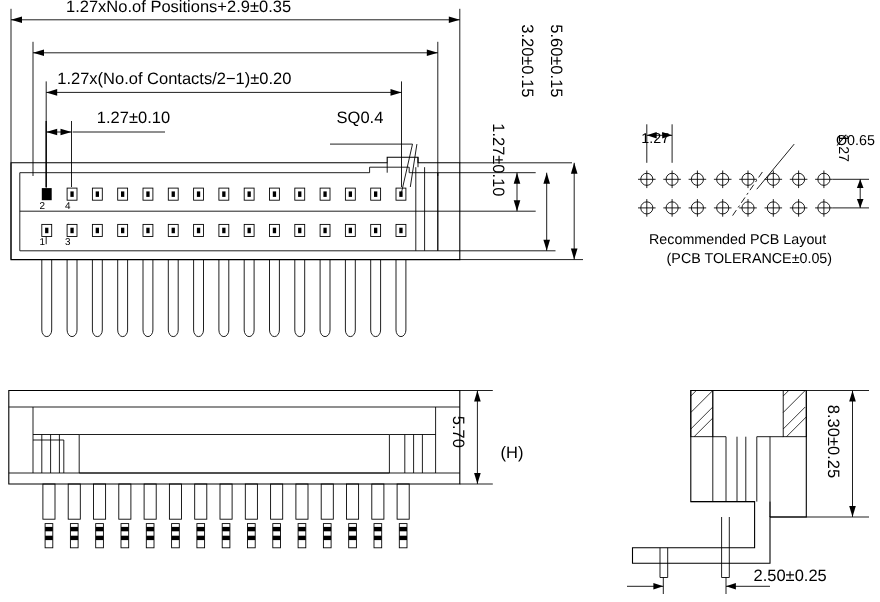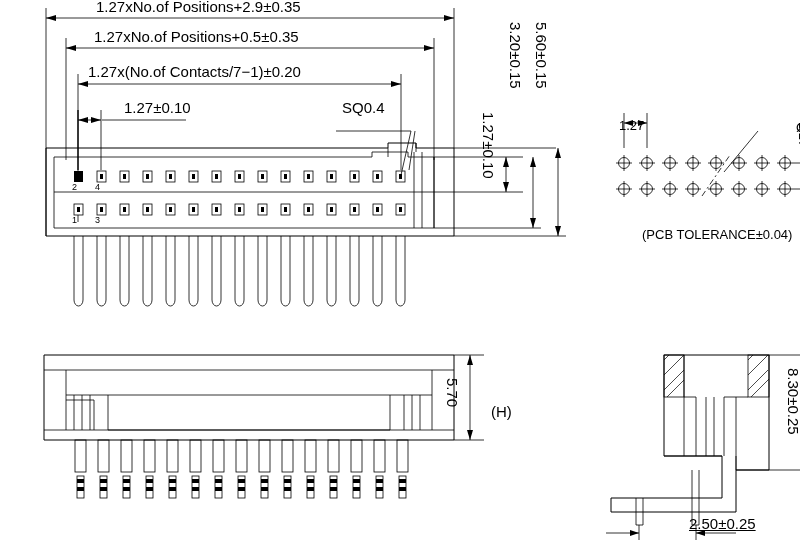--- a/index.html
+++ b/index.html
@@ -1,18 +1,18 @@
 <!DOCTYPE html>
 <html><head>
 <meta charset="utf-8">
 <style>
   html,body{margin:0;padding:0;background:#ffffff;}
   body{width:800px;height:547px;position:relative;overflow:hidden;
        font-family:"Liberation Sans",sans-serif;color:#000;}
-  .stage{position:absolute;left:0;top:0;width:676px;height:547px;margin-left:36px;}
+  .stage{position:absolute;left:0;top:0;width:676px;height:547px;}
   .lbl{position:absolute;white-space:nowrap;font-size:15px;color:#000;}
   .lbl.sm{font-size:13px;}
   .lbl.xs{font-size:9px;}
   .vert{transform-origin:left top;}
   svg{position:absolute;left:0;top:0;}
   .ln{stroke:#000;stroke-width:1;fill:none;}
   .thin{stroke:#000;stroke-width:0.8;fill:none;}
   .dash{stroke:#000;stroke-width:0.8;fill:none;stroke-dasharray:6 3 2 3;}
   .fillb{fill:#000;stroke:none;}
   .hatch{fill:none;stroke:#000;stroke-width:0.7;}
@@ -415,39 +415,39 @@
     <path d="M660,525 L660,540"></path>
     <path d="M570,533 L603,533"></path>
     <path d="M660,533 L700,533"></path>
     <path class="fillb" d="M603,533 L594,530 L594,536 Z"></path>
     <path class="fillb" d="M660,533 L669,530 L669,536 Z"></path>
   </g>
 
 </svg>
 
 <div class="lbl" style="left:60px;  top:-2px;">1.27xNo.of  Positions+2.9±0.35</div>
-<div class="lbl" style="left:58px;  top:28px;">1.27xNo.of  Positions+0.5±0.35</div>
-<div class="lbl" style="left:52px;  top:63px;">1.27x(No.of  Contacts/7−1)±0.20</div>
+<div class="lbl" style="left:52px;  top:63px;">1.27x(No.of  Contacts/2−1)±0.20</div>
 <div class="lbl" style="left:88px;  top:99px;">1.27±0.10</div>
 <div class="lbl" style="left:306px; top:99px;">SQ0.4</div>
 
 <div class="lbl xs" style="left:36px; top:182px;">2</div>
 <div class="lbl xs" style="left:36px; top:215px;">1</div>
 <div class="lbl xs" style="left:59px; top:182px;">4</div>
 <div class="lbl xs" style="left:59px; top:215px;">3</div>
 
 <div class="lbl vert" style="left:461px; top:112px; transform:rotate(90deg);">1.27±0.10</div>
 <div class="lbl vert" style="left:488px; top:22px;  transform:rotate(90deg);">3.20±0.15</div>
 <div class="lbl vert" style="left:514px; top:22px;  transform:rotate(90deg);">5.60±0.15</div>
 
 <div class="lbl sm" style="left:583px; top:118px;">1.27</div>
 <div class="lbl sm" style="left:760px; top:120px;">Ø0.65</div>
 <div class="lbl sm vert" style="left:775px; top:122px; transform:rotate(90deg);">1.27</div>
 
-<div class="lbl sm" style="left:606px; top:227px;">(PCB TOLERANCE±0.04)</div>
+<div class="lbl sm" style="left:590px; top:210px;">Recommended PCB Layout</div>
+<div class="lbl sm" style="left:606px; top:227px;">(PCB TOLERANCE±0.05)</div>
 
 <div class="lbl vert" style="left:425px; top:378px; transform:rotate(90deg);">5.70</div>
 <div class="lbl" style="left:455px; top:403px;">(H)</div>
 
 <div class="lbl vert" style="left:766px; top:368px; transform:rotate(90deg);">8.30±0.25</div>
-<div class="lbl" style="left:653px; top:515px;text-decoration:underline;">2.50±0.25</div>
+<div class="lbl" style="left:685px; top:515px;">2.50±0.25</div>
 
 </div>
 
 </body></html>

